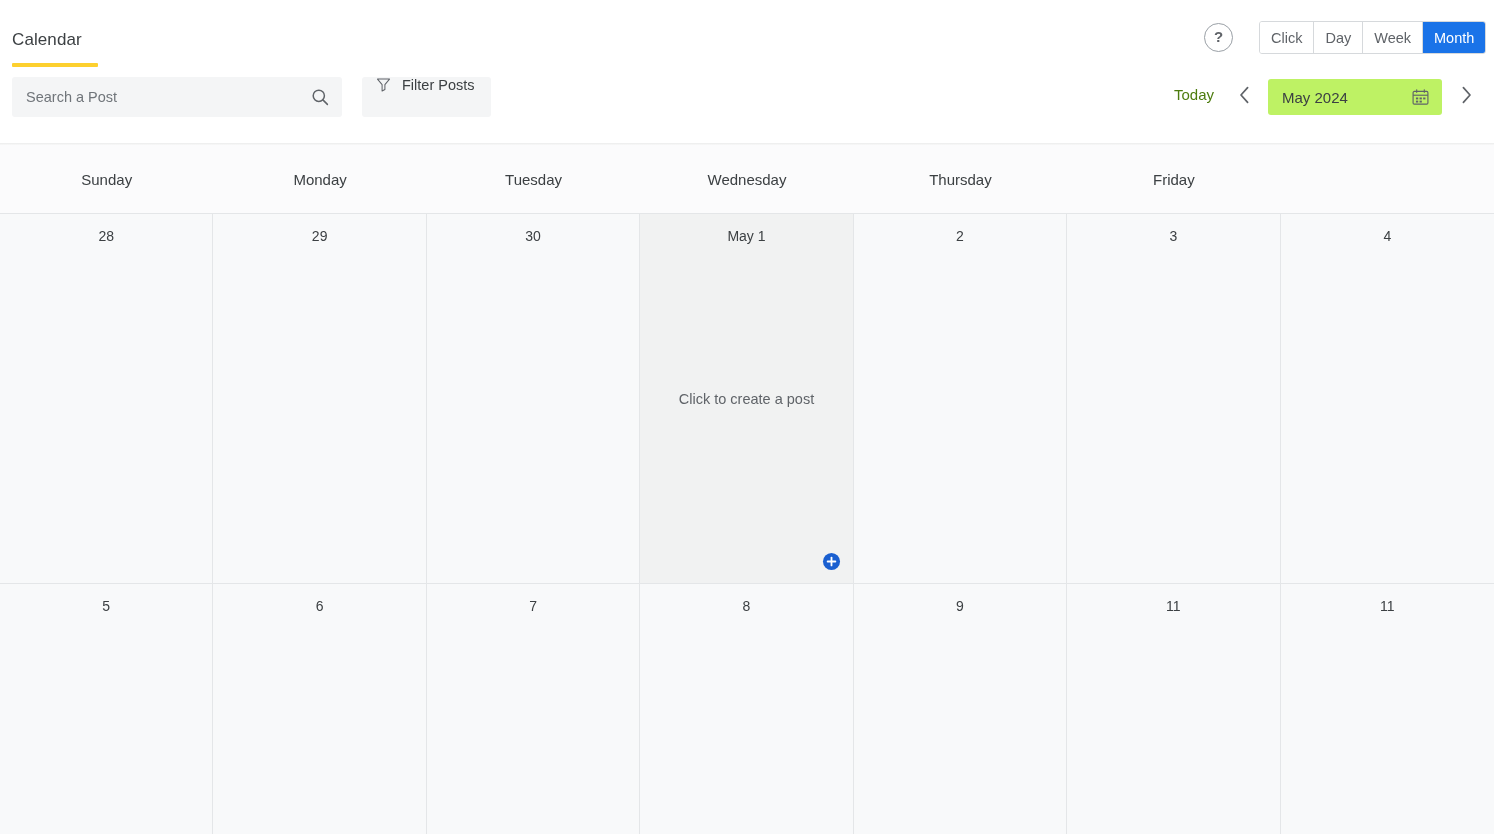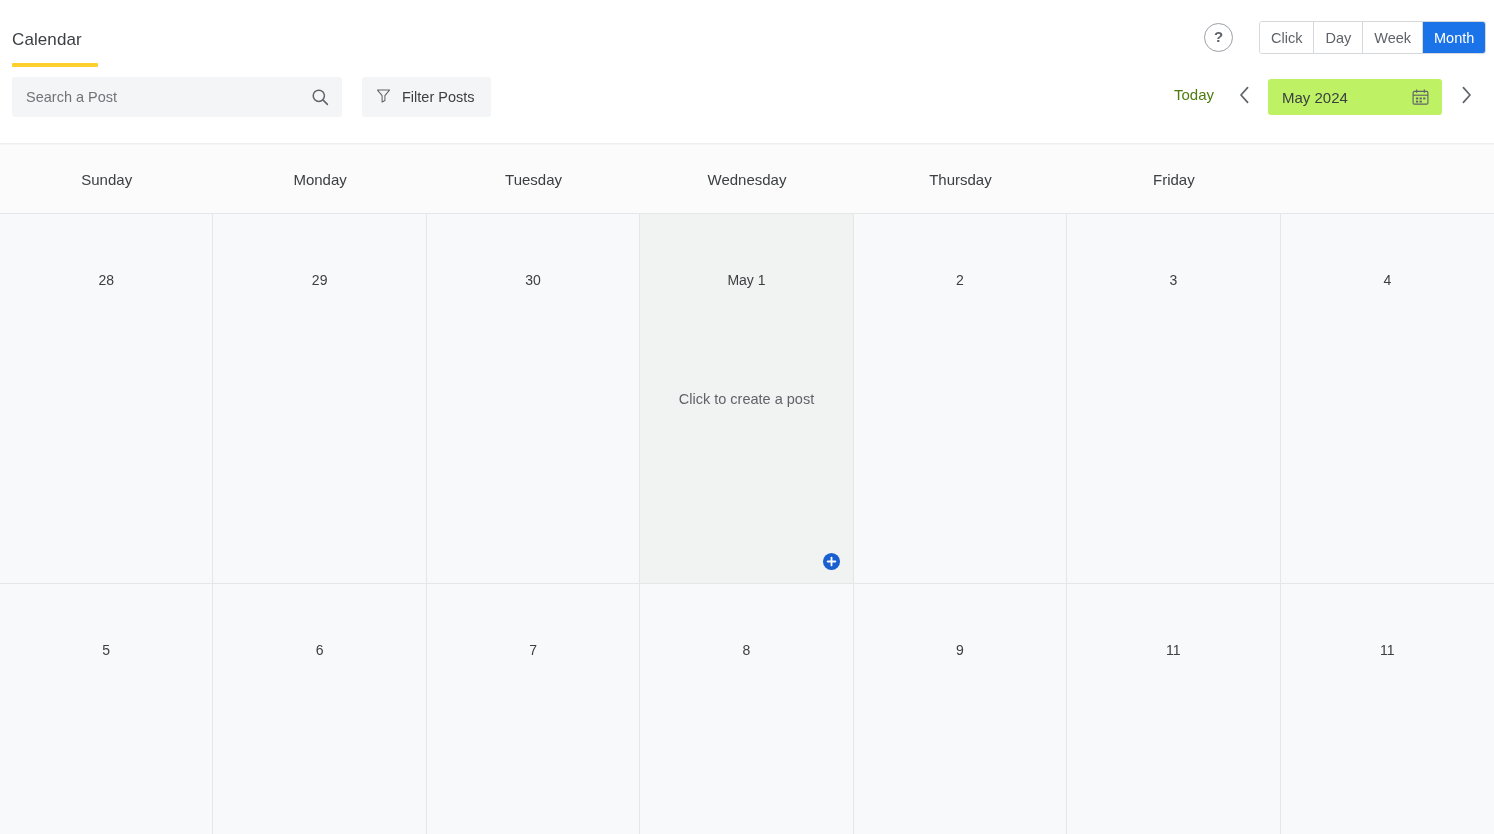--- a/index.html
+++ b/index.html
@@ -133,21 +133,21 @@
 
   .filter-btn {
     position: absolute;
     left: 362px;
     top: 77px;
     height: 40px;
     padding: 0 16px 0 14px;
     background: #f4f5f6;
     border-radius: 3px;
     display: flex;
-    align-items: center;
+    align-items: flex-start;
     gap: 11px;
     cursor: pointer;
   }
   .filter-btn .flabel {
     font-size: 14.5px;
     color: #3c4043;
   }
 
   
   .today-link {
@@ -240,21 +240,20 @@
     cursor: pointer;
   }
   .daycell:last-child { border-right: none; }
   .daycell .daynum {
     position: absolute;
     top: 14px;
     left: 0; right: 0;
     text-align: center;
     font-size: 14px;
     color: #3c4043;
-    margin-top: 44px;
   }
   .daycell.hovered {
     background: #f1f2f2;
   }
   .daycell .create-hint {
     position: absolute;
     top: 0; left: 0; right: 0; bottom: 0;
     display: flex;
     align-items: center;
     justify-content: center;

